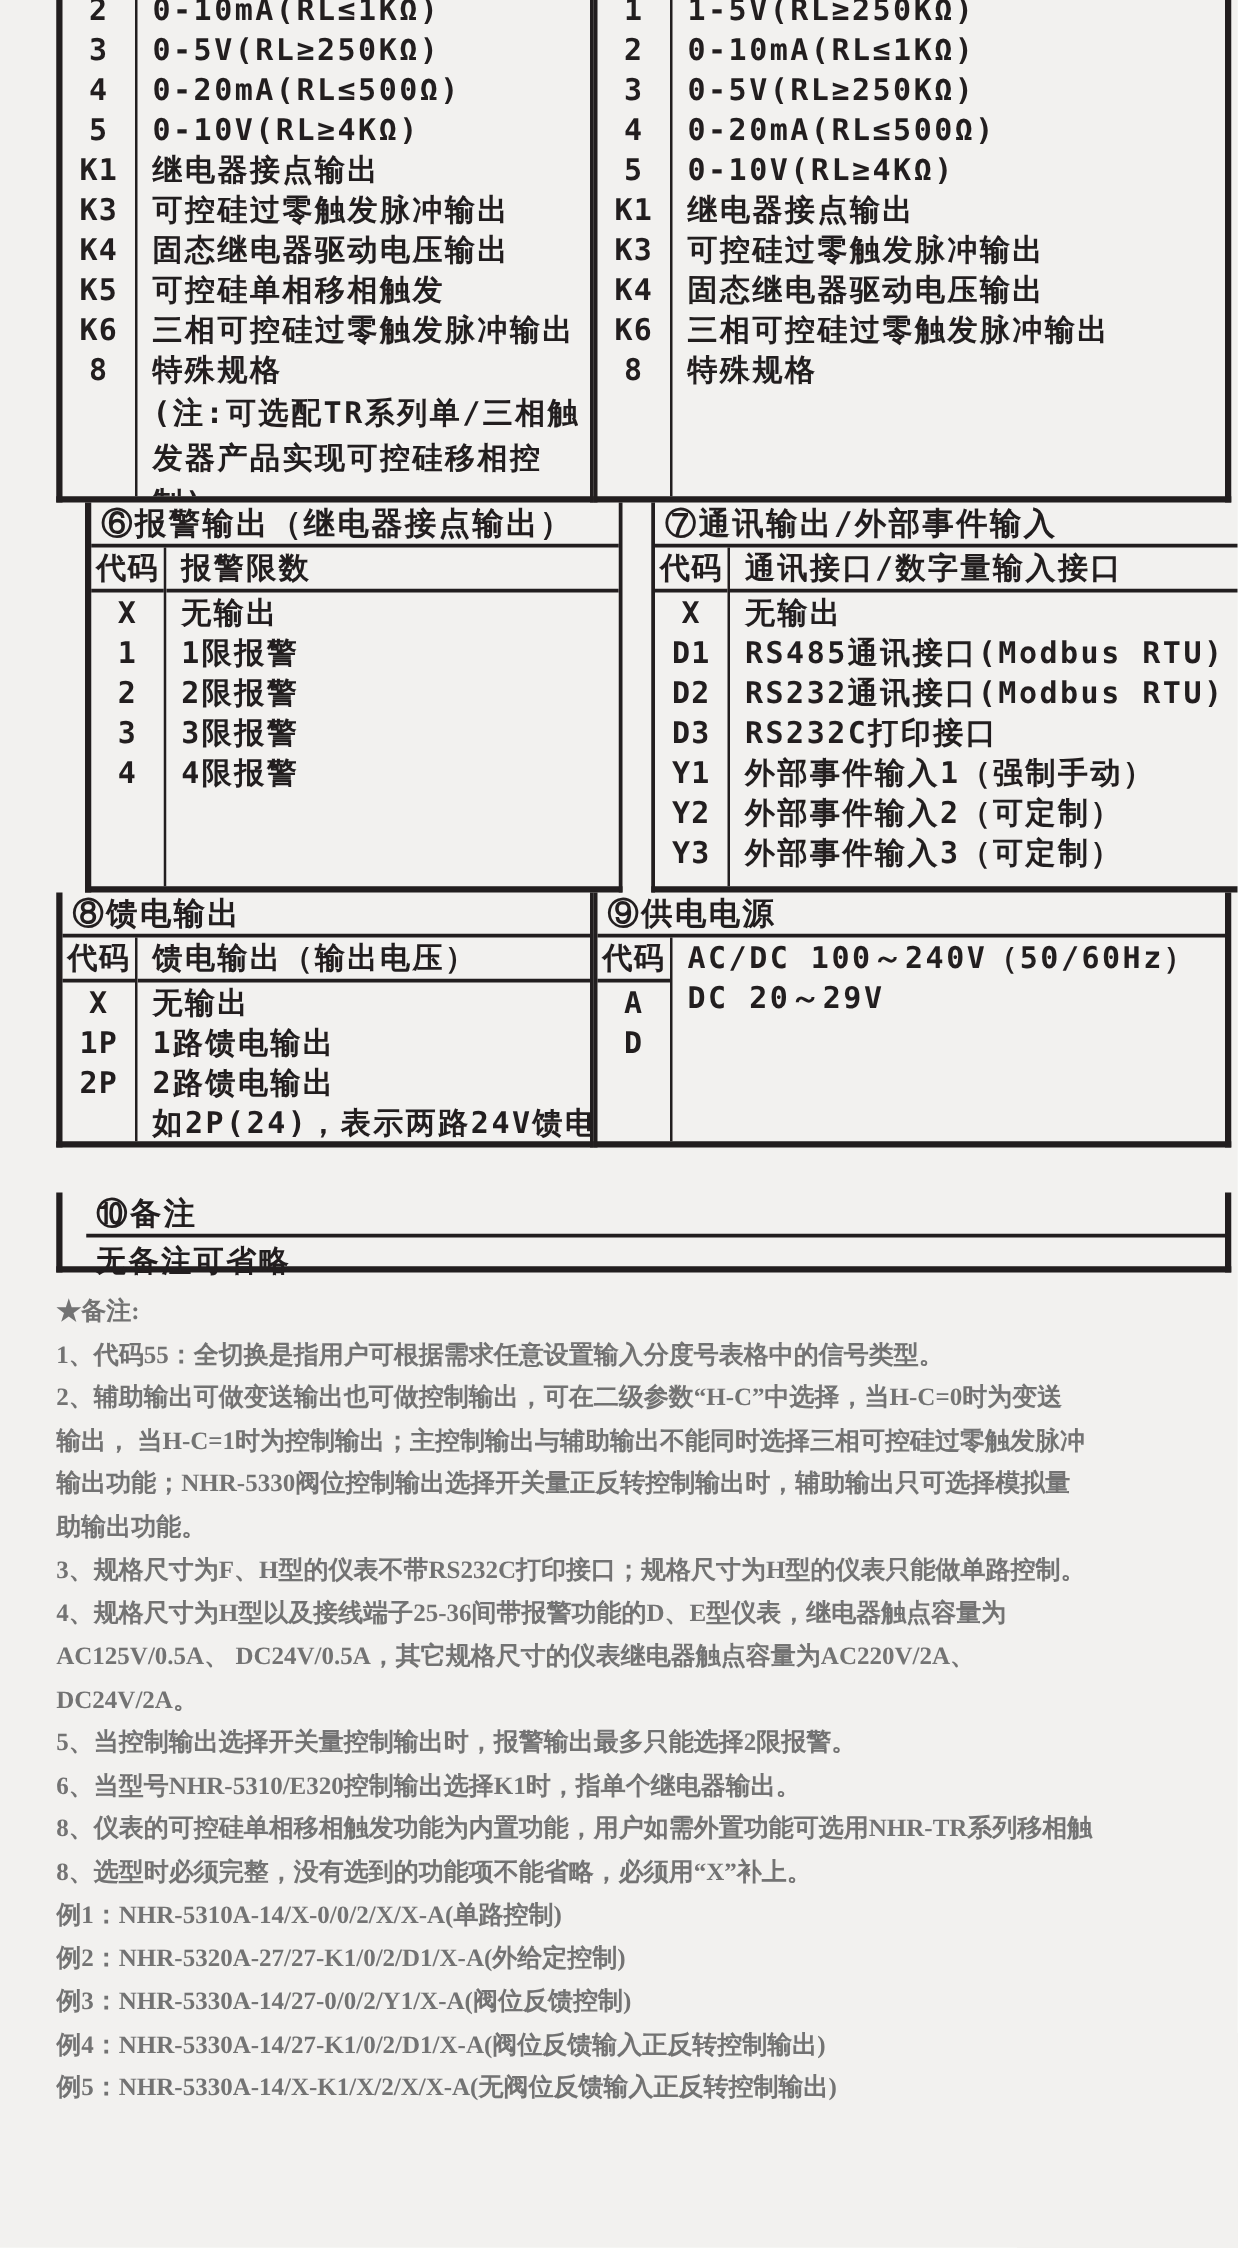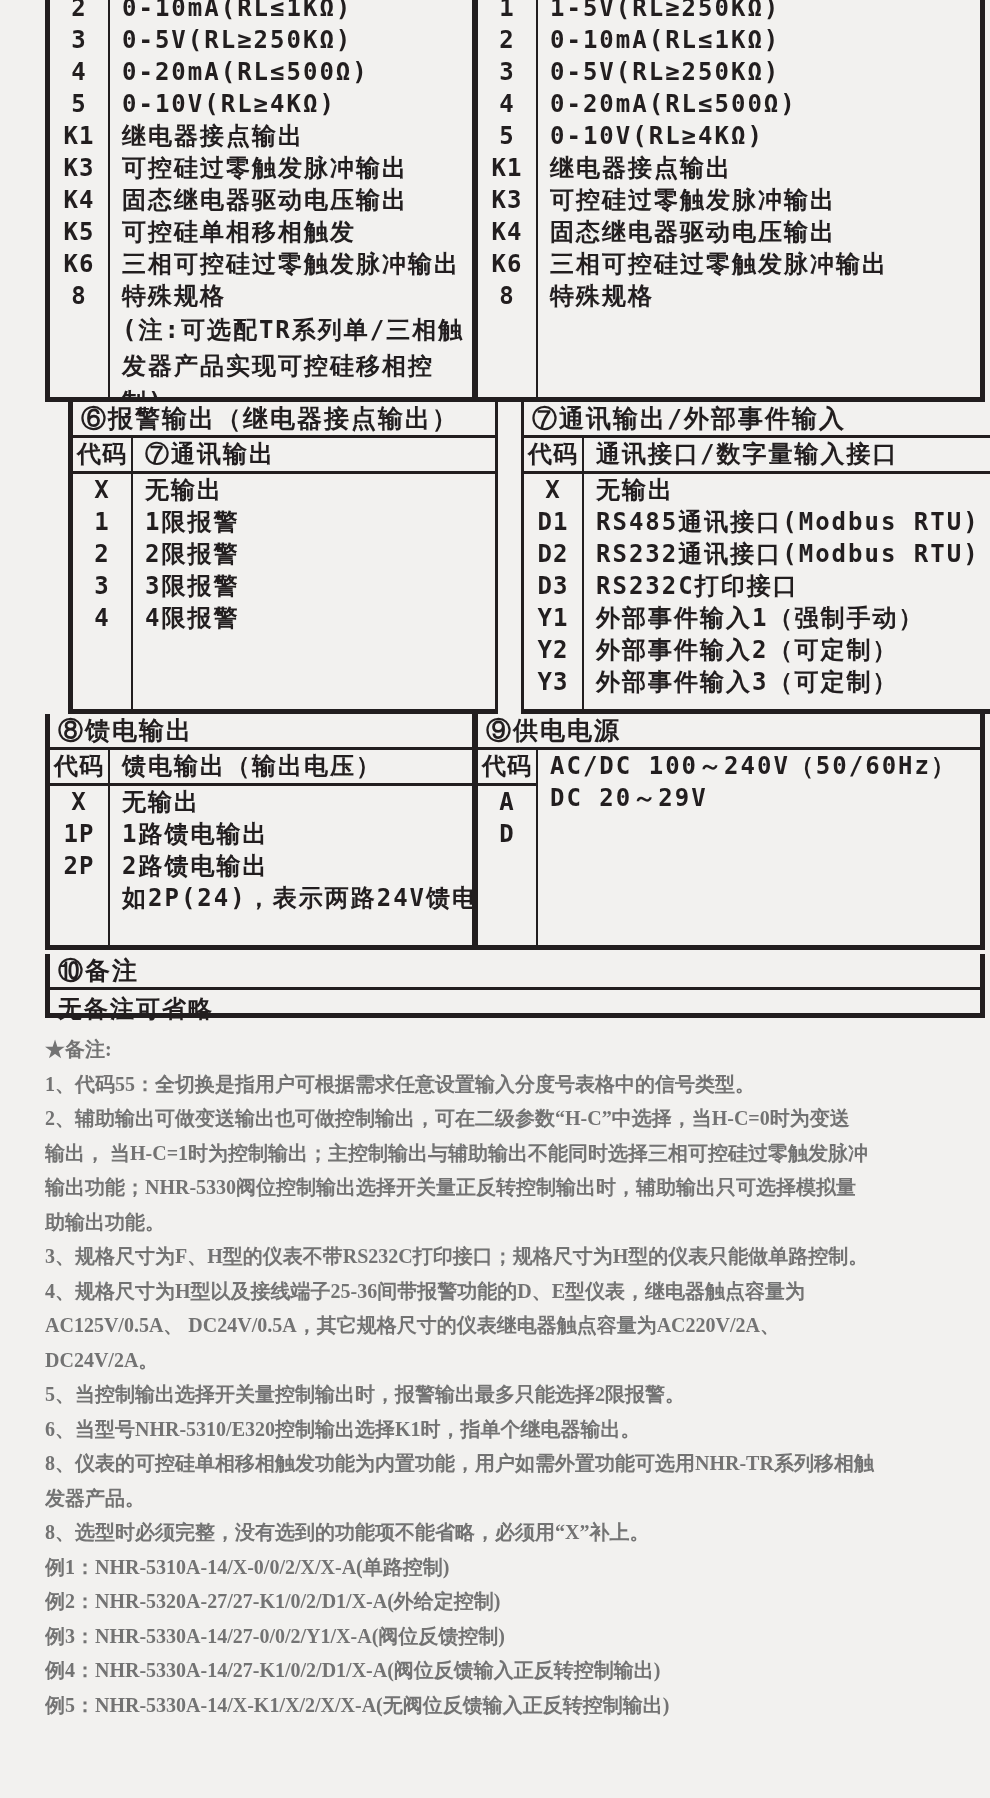--- a/index.html
+++ b/index.html
@@ -15,22 +15,22 @@
   #band3{top:714px;}
   #band4{top:954px;}
   .box{
     box-sizing:border-box; border:5px solid var(--ink);
     display:flex; flex-direction:column; font-weight:bold; font-size:24px;
   }
   .bl{width:430px; border-right-width:3px;}
   .br{width:510px; border-left-width:3px;}
   #band1 .box{border-top:0; height:410px;}
   #band2 .box{border-top:0; height:312px;margin-left:23px;}
-  #band3 .box{border-top:0; height:236px;}
-  #band4 .box{border-top:0; width:940px; height:64px;}
+  #band3 .box{border-top:0; height:204px;}
+  #band4 .box{border-top:0; width:940px; height:64px;padding-left:19px;}
   .title{
     flex:none; height:33px; line-height:33px; padding-left:8px;
     border-bottom:3px solid var(--ink); font-size:25px; letter-spacing:2px;
     white-space:nowrap; overflow:hidden;
   }
   .cols{display:flex; flex:1; min-height:0;}
   .codecol{width:58px; flex:none; border-right:2px solid var(--ink); display:flex; flex-direction:column;}
   .desccol{flex:1; min-width:0; display:flex; flex-direction:column; overflow:hidden;}
   .cell{flex:none; height:32px; line-height:32px; letter-spacing:2px; white-space:nowrap; overflow:visible;}
   .codecol .cell{text-align:center; letter-spacing:1px;}
@@ -116,21 +116,21 @@
       <div class="cols">
         <div class="codecol">
           <div class="cell headcell">代码</div>
           <div class="cell">X</div>
           <div class="cell">1</div>
           <div class="cell">2</div>
           <div class="cell">3</div>
           <div class="cell">4</div>
         </div>
         <div class="desccol">
-          <div class="cell headcell">⑦通讯输出</div>
+          <div class="cell headcell">报警限数</div>
           <div class="cell">无输出</div>
           <div class="cell">1限报警</div>
           <div class="cell">2限报警</div>
           <div class="cell">3限报警</div>
           <div class="cell">4限报警</div>
         </div>
       </div>
     </div>
     <div class="box br">
       <div class="title">⑦通讯输出/外部事件输入</div>
@@ -209,21 +209,20 @@
     <div class="note-line">输出， 当H-C=1时为控制输出；主控制输出与辅助输出不能同时选择三相可控硅过零触发脉冲</div>
     <div class="note-line">输出功能；NHR-5330阀位控制输出选择开关量正反转控制输出时，辅助输出只可选择模拟量</div>
     <div class="note-line">助输出功能。</div>
     <div class="note-line">3、规格尺寸为F、H型的仪表不带RS232C打印接口；规格尺寸为H型的仪表只能做单路控制。</div>
     <div class="note-line">4、规格尺寸为H型以及接线端子25-36间带报警功能的D、E型仪表，继电器触点容量为</div>
     <div class="note-line">AC125V/0.5A、 DC24V/0.5A，其它规格尺寸的仪表继电器触点容量为AC220V/2A、</div>
     <div class="note-line">DC24V/2A。</div>
     <div class="note-line">5、当控制输出选择开关量控制输出时，报警输出最多只能选择2限报警。</div>
     <div class="note-line">6、当型号NHR-5310/E320控制输出选择K1时，指单个继电器输出。</div>
     <div class="note-line">8、仪表的可控硅单相移相触发功能为内置功能，用户如需外置功能可选用NHR-TR系列移相触</div>
-    <div class="note-line">发器产品。</div>
     <div class="note-line">8、选型时必须完整，没有选到的功能项不能省略，必须用“X”补上。</div>
     <div class="note-line">例1：NHR-5310A-14/X-0/0/2/X/X-A(单路控制)</div>
     <div class="note-line">例2：NHR-5320A-27/27-K1/0/2/D1/X-A(外给定控制)</div>
     <div class="note-line">例3：NHR-5330A-14/27-0/0/2/Y1/X-A(阀位反馈控制)</div>
     <div class="note-line">例4：NHR-5330A-14/27-K1/0/2/D1/X-A(阀位反馈输入正反转控制输出)</div>
     <div class="note-line">例5：NHR-5330A-14/X-K1/X/2/X/X-A(无阀位反馈输入正反转控制输出)</div>
   </div>
 
 </div>
 

